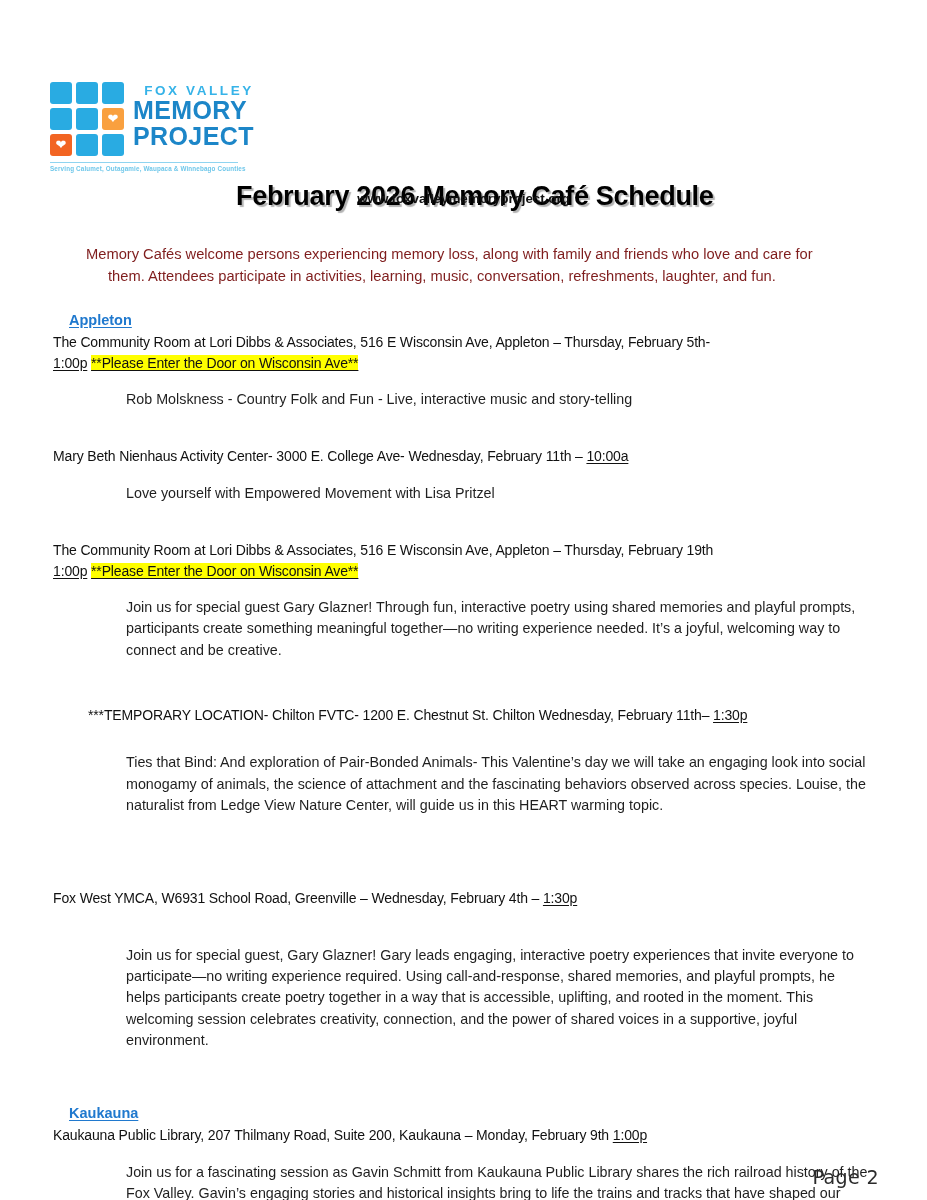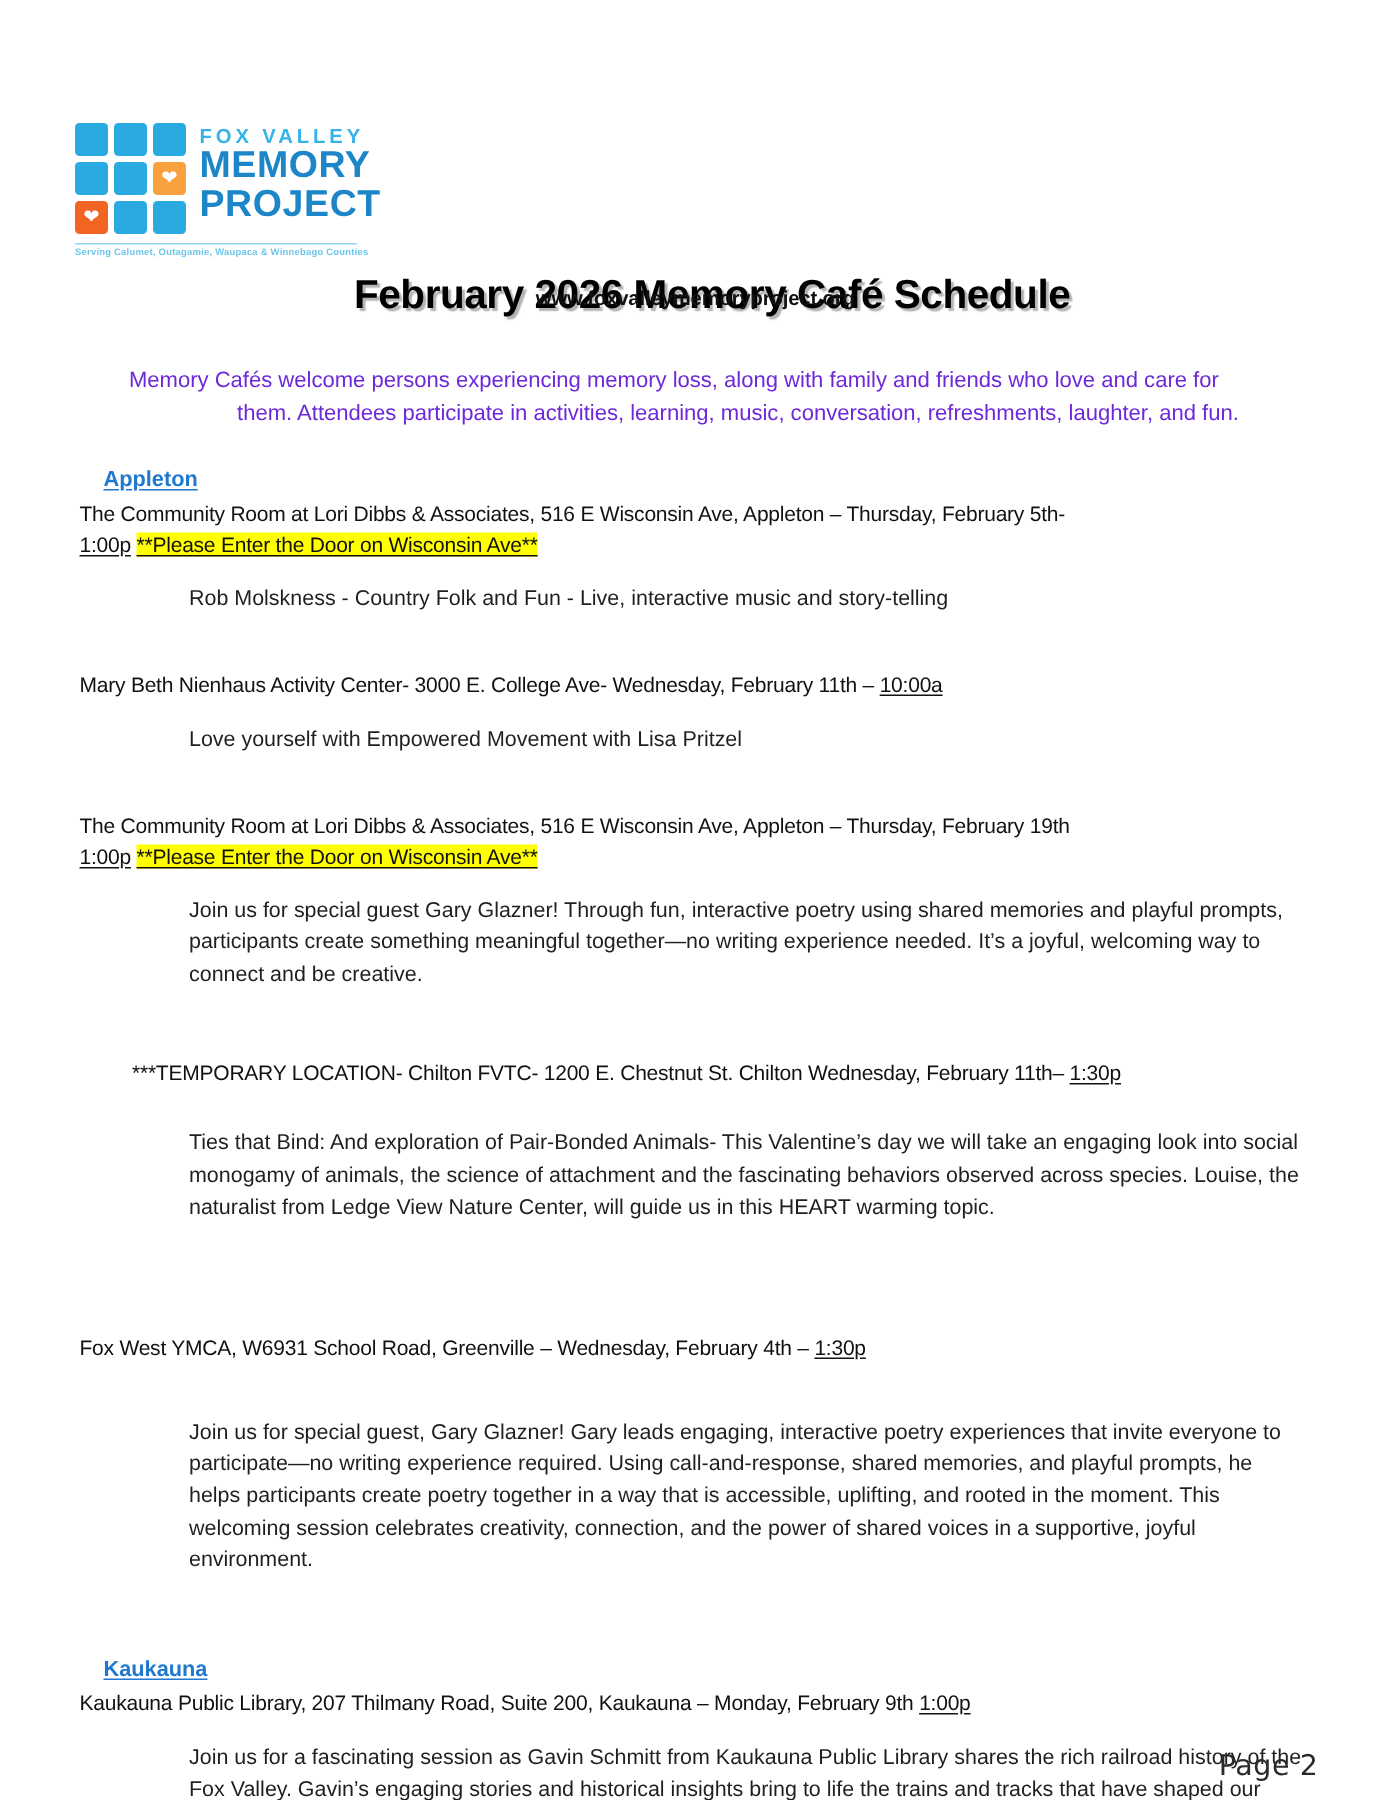--- a/index.html
+++ b/index.html
@@ -67,20 +67,21 @@
     line-height: 1;
     padding-top: 1px;
   }
   .logo-word .lw1 {
     display: block;
     color: #36B3E8;
     font-size: 13.5px;
     font-weight: bold;
     letter-spacing: 2.6px;
     line-height: 15px;
+    text-align: right;
   }
   .logo-word .lw2,
   .logo-word .lw3 {
     display: block;
     color: #1C86C8;
     font-size: 25px;
     font-weight: bold;
     letter-spacing: 0.4px;
     line-height: 25px;
   }
@@ -125,23 +126,23 @@
   }
 
   
   .intro {
     position: absolute;
     left: 86px;
     top: 244px;
     width: 790px;
     font-size: 14.7px;
     line-height: 21.5px;
-    color: #6d28d9;
-  }
-  .intro .l2 { display: block; padding-left: 22px; text-align: center; }
+    color: #7f1d1d;
+  }
+  .intro .l2 { display: block; padding-left: 22px; }
 
   
   .content {
     position: absolute;
     left: 53px;
     top: 310px;
     width: 835px;
   }
   .city {
     color: #2079CE;

